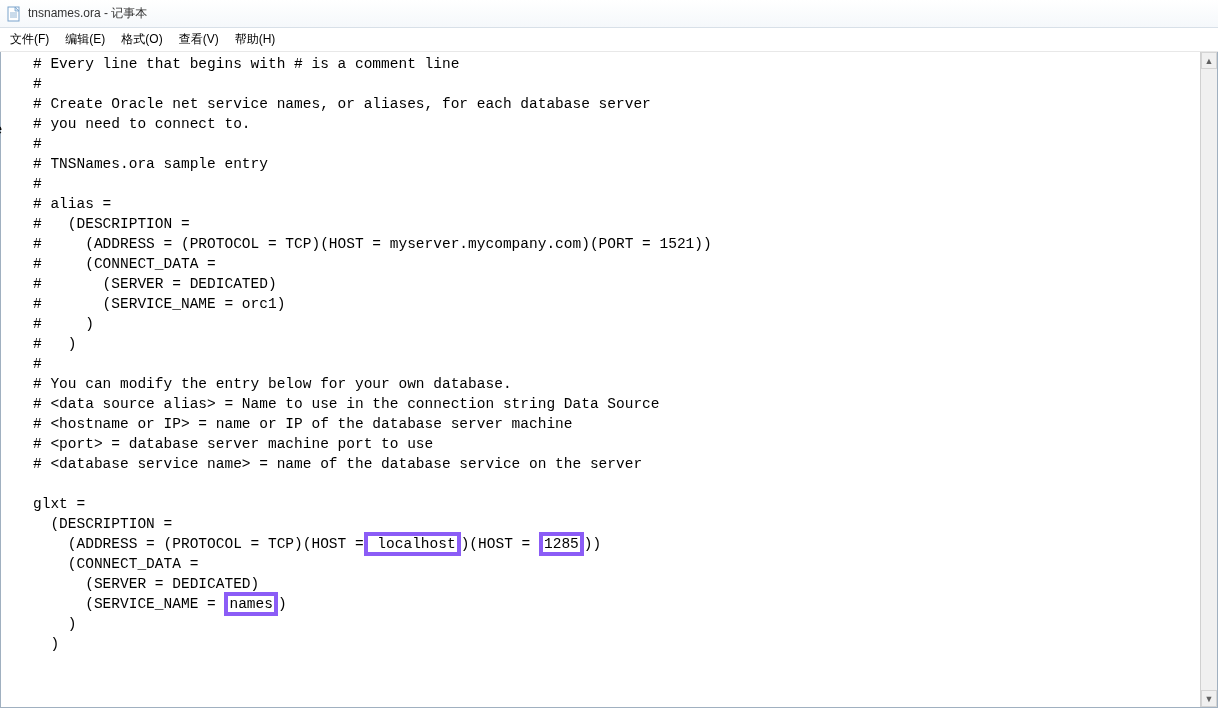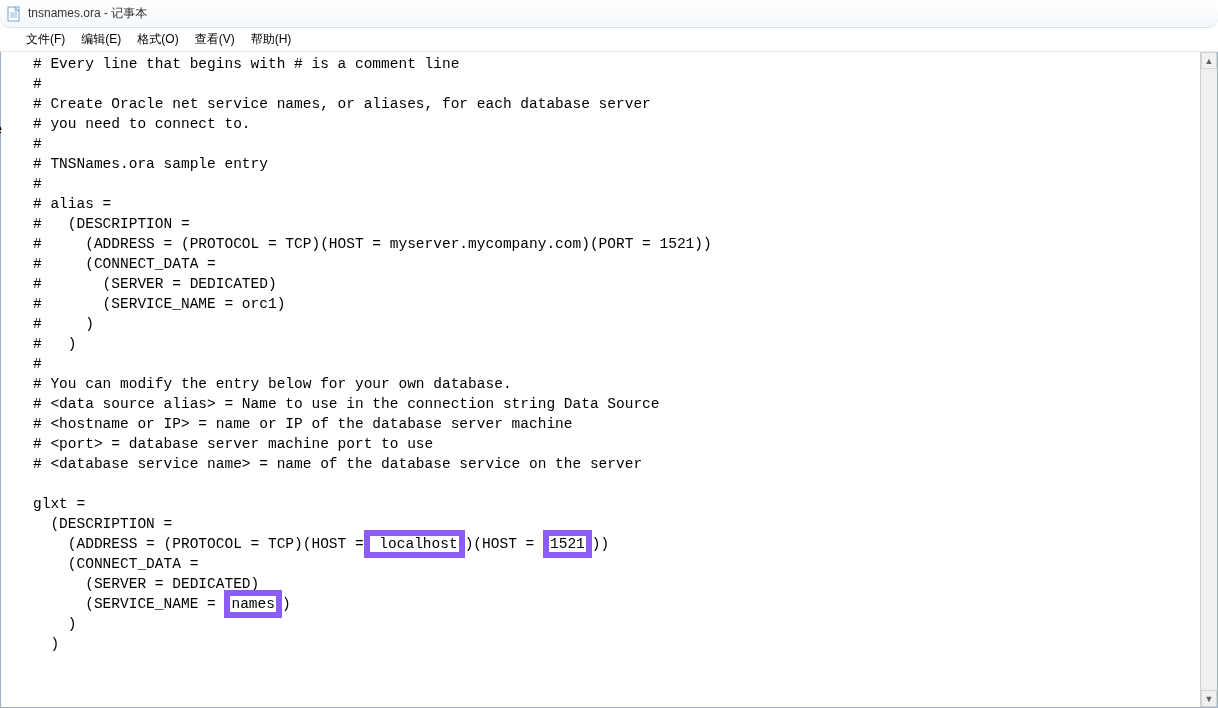--- a/index.html
+++ b/index.html
@@ -11,40 +11,39 @@
       height: 708px;
       overflow: hidden;
     }
     .title-bar {
       display: flex;
       align-items: center;
       height: 28px;
       background: linear-gradient(to bottom, #ffffff 0%, #f5f8fb 100%);
       padding: 0 6px;
       border-bottom: 1px solid #d8e0e8;
-      border-radius: 10px;
     }
     .title-icon {
       width: 16px;
       height: 16px;
       margin-right: 6px;
       display: inline-flex;
       align-items: center;
       justify-content: center;
     }
     .title-text {
       font-size: 12px;
       color: #333;
     }
     .menu-bar {
       display: flex;
       align-items: center;
       height: 24px;
       background: #fff;
-      padding: 0 18px;
+      padding: 0 2px;
       border-bottom: 1px solid #e8e8e8;
     }
     .menu-item {
       padding: 2px 8px;
       font-size: 12px;
       color: #000;
       cursor: default;
     }
     .editor-wrap {
       position: relative;
@@ -68,21 +67,21 @@
       font-size: 14.5px;
       line-height: 20px;
       white-space: pre;
       padding: 2px 12px;
       overflow: auto;
       color: #000;
       position: relative;
       margin-left: 20px;
     }
     .hlbox {
-      border: 6px solid #8b5cf6;
+      border: 4px solid #8b5cf6;
       padding: 0 1px;
     }
     .scrollbar-v {
       position: absolute;
       right: 0;
       top: 0;
       bottom: 0;
       width: 17px;
       background: #f0f0f0;
       border-left: 1px solid #d0d0d0;
@@ -144,21 +143,21 @@
 #   )
 #
 # You can modify the entry below for your own database.
 # &lt;data source alias&gt; = Name to use in the connection string Data Source
 # &lt;hostname or IP&gt; = name or IP of the database server machine
 # &lt;port&gt; = database server machine port to use
 # &lt;database service name&gt; = name of the database service on the server
 
 glxt =
   (DESCRIPTION =
-    (ADDRESS = (PROTOCOL = TCP)(HOST =</span><span class="hlbox"> localhost</span><span>)(HOST = </span><span class="hlbox">1521</span><span>))
+    (ADDRESS = (PROTOCOL = TCP)(HOST =</span><span class="hlbox"> localhost</span><span>)(HOST = </span><span class="hlbox">1285</span><span>))
     (CONNECT_DATA =
       (SERVER = DEDICATED)
       (SERVICE_NAME = </span><span class="hlbox">names</span><span>)
     )
   )
 </span></div>
   <div class="scrollbar-v">
     <div class="scroll-btn">▲</div>
     <div class="scroll-track"></div>
     <div class="scroll-btn">▼</div>

